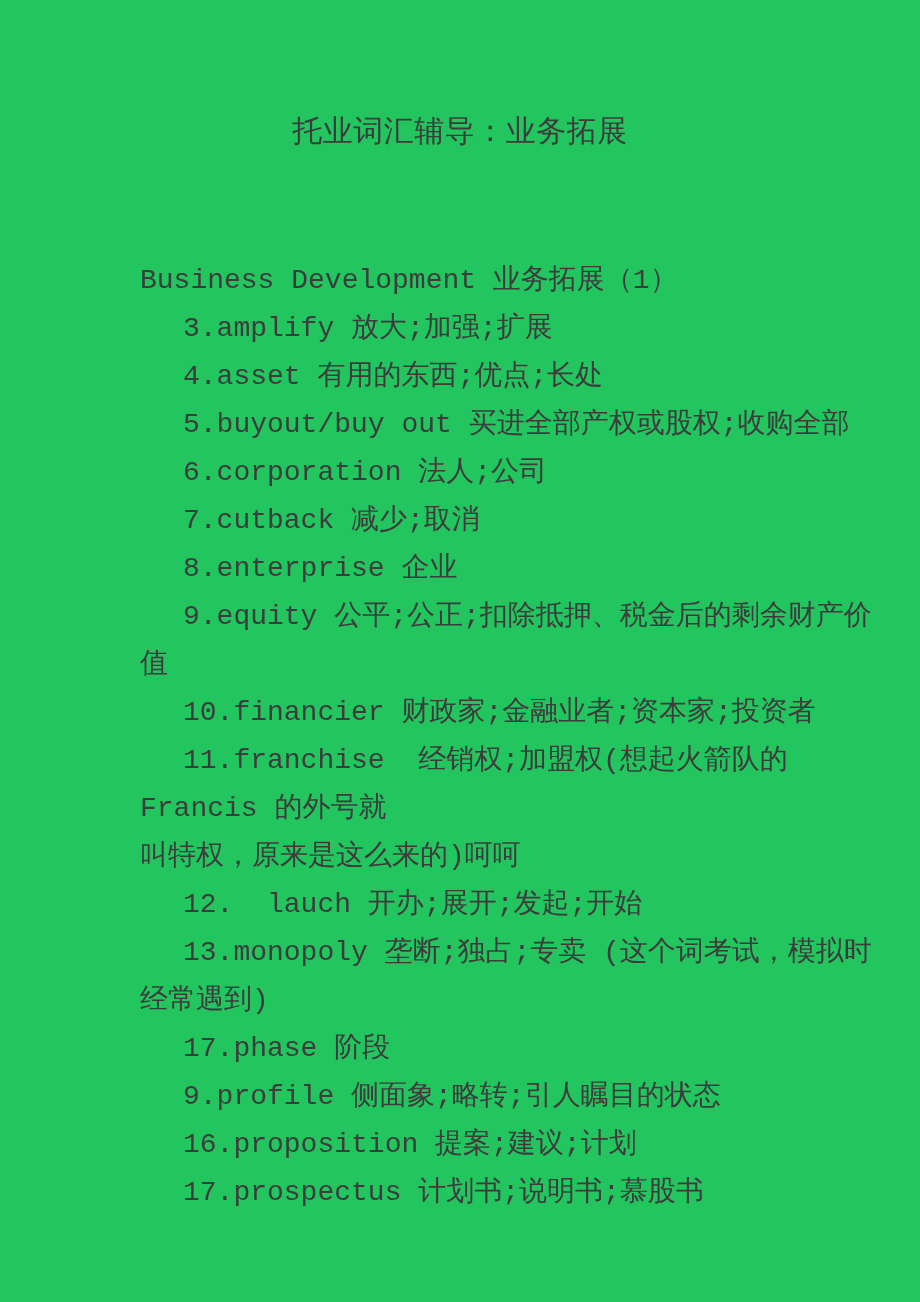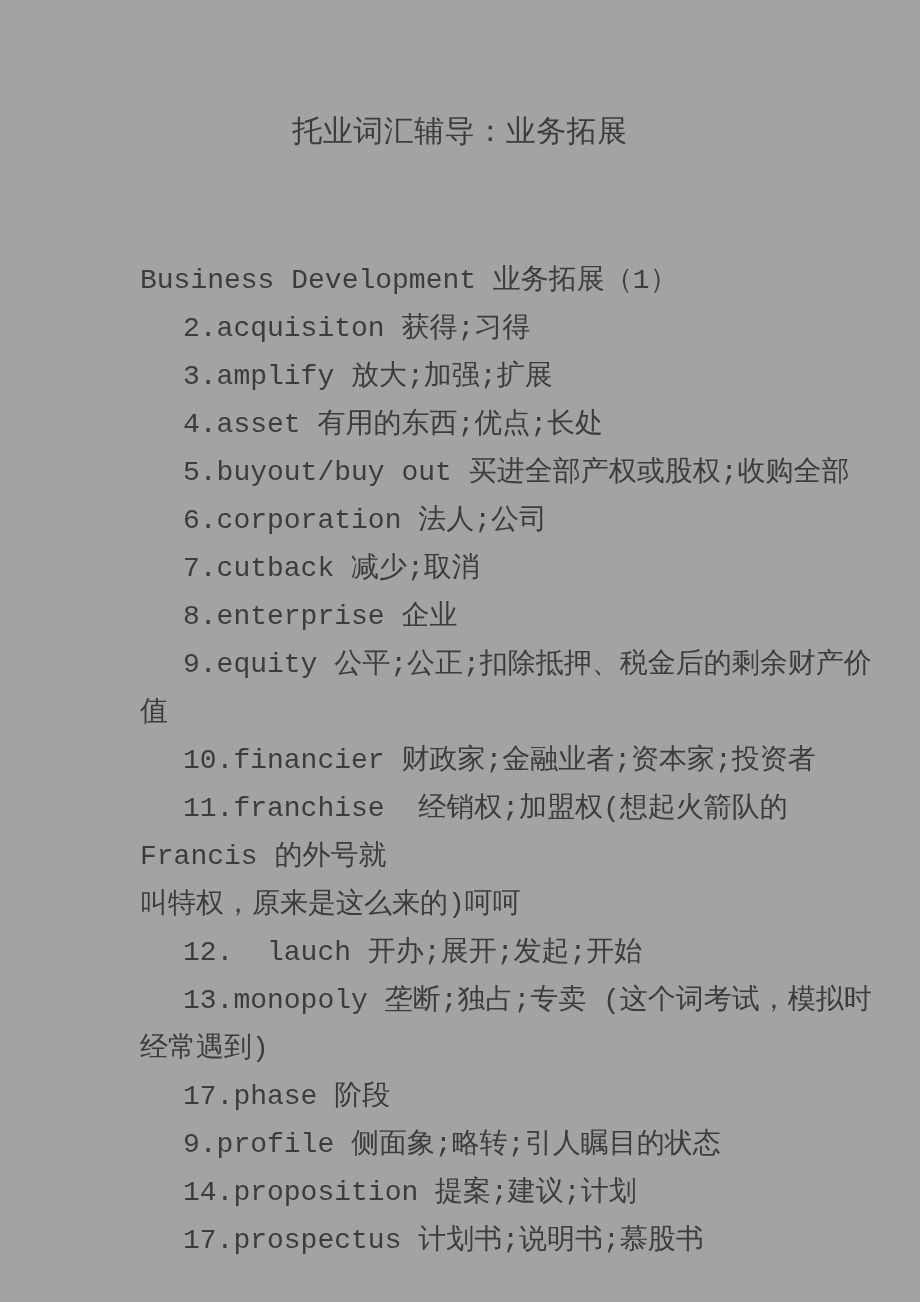--- a/index.html
+++ b/index.html
@@ -4,21 +4,21 @@
 <style>
   html, body {
     margin: 0;
     padding: 0;
     background: #ffffff;
   }
   .page {
     position: relative;
     width: 920px;
     height: 1302px;
-    background: #a3a3a3;
+    background: #22c55e;
     overflow: hidden;
     font-family: "Liberation Mono", "DejaVu Sans Mono", monospace;
     color: #3c3c3c;
   }
   .doc-title {
     position: absolute;
     top: 112px;
     left: 0;
     width: 920px;
     margin: 0;
@@ -50,33 +50,32 @@
 <body>
 
 <div class="page">
 
   <h1 class="doc-title">托业词汇辅导：业务拓展</h1>
 
   <div class="doc-body">
 
     <p class="heading">Business Development 业务拓展（1）</p>
 
-    <p class="item">2.acquisiton 获得;习得</p>
     <p class="item">3.amplify 放大;加强;扩展</p>
     <p class="item">4.asset 有用的东西;优点;长处</p>
     <p class="item">5.buyout/buy out 买进全部产权或股权;收购全部</p>
     <p class="item">6.corporation 法人;公司</p>
     <p class="item">7.cutback 减少;取消</p>
     <p class="item">8.enterprise 企业</p>
     <p class="item">9.equity 公平;公正;扣除抵押、税金后的剩余财产价值</p>
     <p class="item">10.financier 财政家;金融业者;资本家;投资者</p>
     <p class="item">11.franchise  经销权;加盟权(想起火箭队的 Francis 的外号就
 叫特权，原来是这么来的)呵呵</p>
     <p class="item">12.  lauch 开办;展开;发起;开始</p>
     <p class="item">13.monopoly 垄断;独占;专卖 (这个词考试，模拟时经常遇到)</p>
     <p class="item">17.phase 阶段</p>
     <p class="item">9.profile 侧面象;略转;引人瞩目的状态</p>
-    <p class="item">14.proposition 提案;建议;计划</p>
+    <p class="item">16.proposition 提案;建议;计划</p>
     <p class="item">17.prospectus 计划书;说明书;慕股书</p>
 
   </div>
 
 </div>
 
 </body></html>

